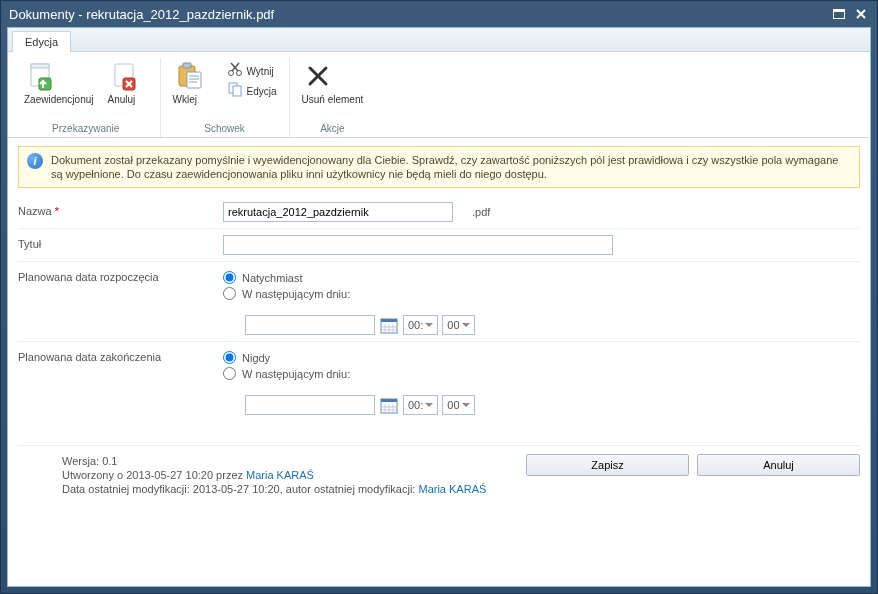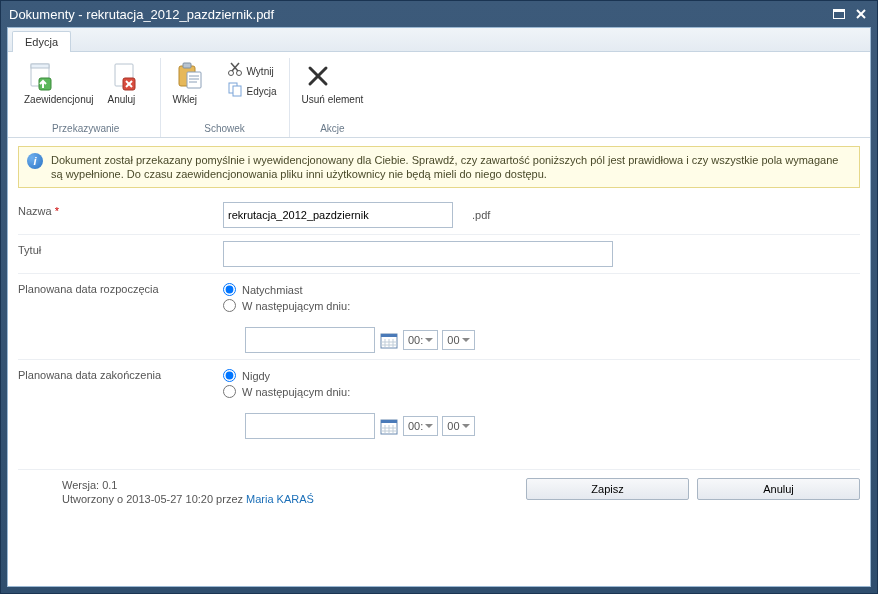--- a/index.html
+++ b/index.html
@@ -141,21 +141,21 @@
   .form-row:last-child { border-bottom: none; }
   .form-label {
     width: 205px;
     color: #555;
     padding-top: 3px;
   }
   .form-field { flex: 1; }
   .req { color: #c00; }
   input[type=text] {
     border: 1px solid #b0bfcf;
-    padding: 12px 4px;
+    padding: 6px 4px;
     font-family: inherit;
     font-size: 11px;
     height: 20px;
   }
   .name-input { width: 230px; }
   .ext { margin-left: 16px; color: #555; }
   .title-input { width: 390px; }
   .radio-row {
     display: flex; align-items: center; gap: 6px;
     margin: 3px 0;
@@ -409,20 +409,23 @@
 
       <div class="footer">
         <div class="meta">
           <div>
             <span>Wersja:</span>
             <span>0.1</span>
           </div>
           <div>
             <span>Utworzony o 2013-05-27 10:20 przez </span><a href="#">Maria KARAŚ</a>
           </div>
+          <div>
+            <span>Data ostatniej modyfikacji: 2013-05-27 10:20, autor ostatniej modyfikacji: </span><a href="#">Maria KARAŚ</a>
+          </div>
         </div>
         <div class="actions">
           <button class="btn-std">Zapisz</button>
           <button class="btn-std">Anuluj</button>
         </div>
       </div>
     </div>
   </div>
 </div>
 

